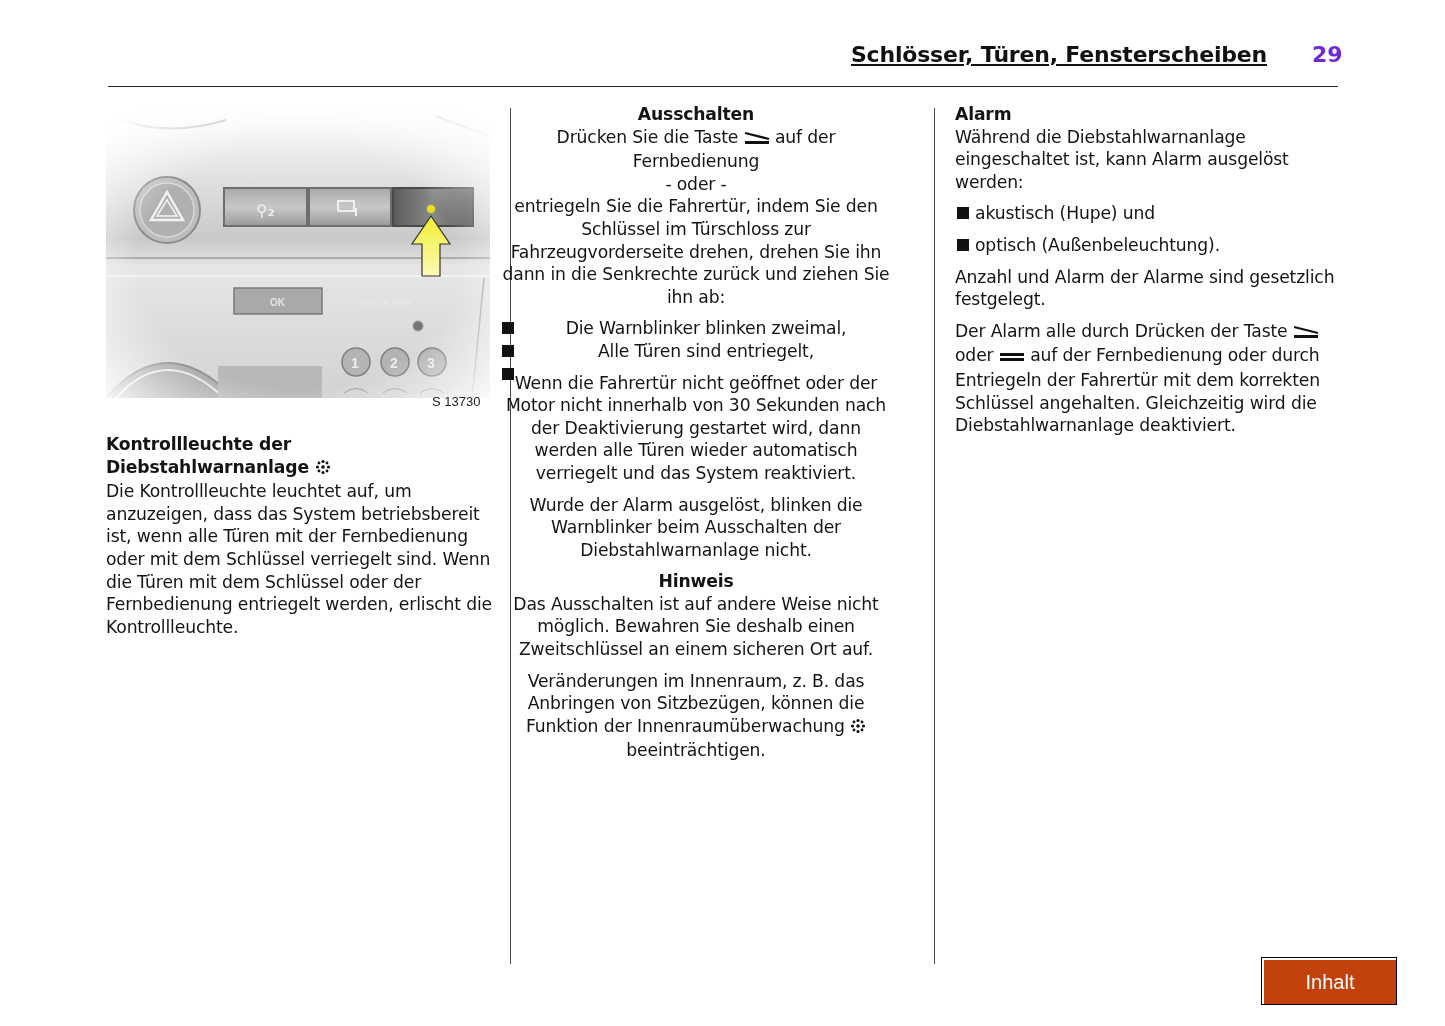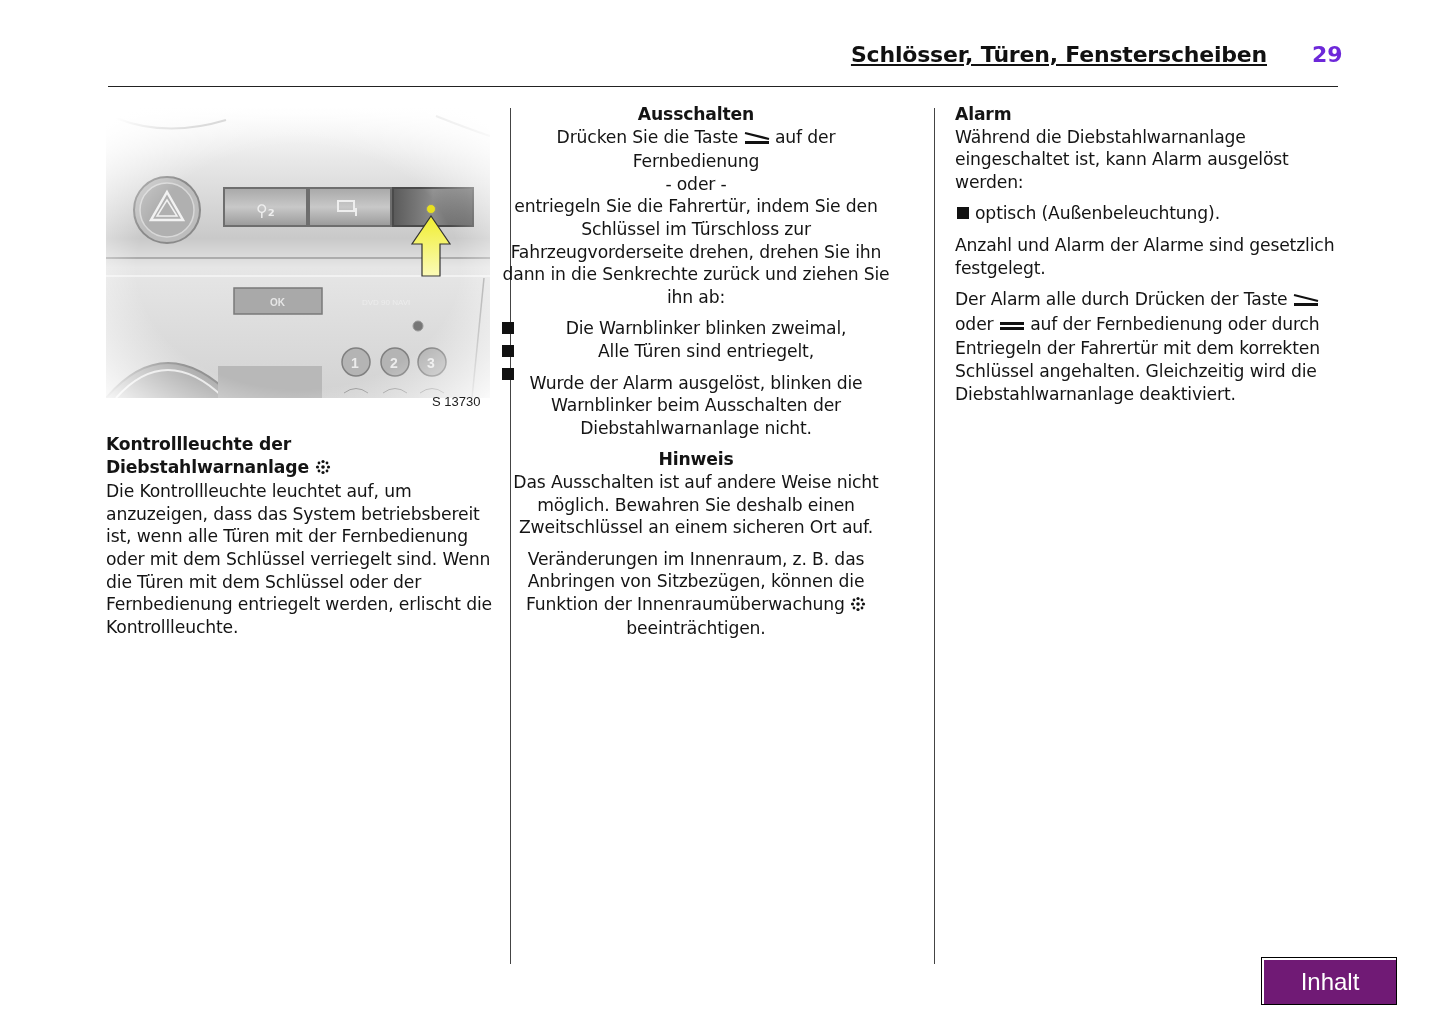--- a/index.html
+++ b/index.html
@@ -34,24 +34,24 @@
   .sym { display:inline-block; vertical-align:-2px; }
   .photo {
     position:absolute; left:106px; top:108px; width:384px; height:290px; overflow:hidden;
   }
   .photo-code {
     position:absolute; left:432px; top:394px; font-family:"Liberation Sans", sans-serif;
     font-size:13px; color:#222;
   }
   .inhalt-button {
     position:absolute; left:1262px; top:958px; width:134px; height:46px;
-    background:#701a75; color:#fff; box-sizing:border-box;
+    background:#c2410c; color:#fff; box-sizing:border-box;
     border-top:2px solid #fff; border-left:2px solid #fff;
     outline:1.5px solid #000;
-    font-family:"Liberation Sans", sans-serif; font-size:24px;
+    font-family:"Liberation Sans", sans-serif; font-size:20px;
     display:flex; align-items:center; justify-content:center; cursor:pointer;
   }
 </style>
 </head>
 <body>
 
 <div class="header-title">Schlösser, Türen, Fensterscheiben</div>
 <div class="page-number">29</div>
 <div class="header-rule"></div>
 
@@ -181,20 +181,21 @@
     </span>
     <span>auf der Fernbedienung</span>
   </div>
   <div>- oder -</div>
   <p>entriegeln Sie die Fahrertür, indem Sie den Schlüssel im Türschloss zur Fahrzeugvorderseite drehen, drehen Sie ihn dann in die Senkrechte zurück und ziehen Sie ihn ab:</p>
   <ul class="bullet-list">
     <li><span class="bullet-sq"></span><span>Die Warnblinker blinken zweimal,</span></li>
     <li><span class="bullet-sq"></span><span>Alle Türen sind entriegelt,</span></li>
     <li><span class="bullet-sq"></span></li>
   </ul>
+  <p>Wenn die Fahrertür nicht geöffnet oder der Motor nicht innerhalb von 30 Sekunden nach der Deaktivierung gestartet wird, dann werden alle Türen wieder automatisch verriegelt und das System reaktiviert.</p>
   <p>Wurde der Alarm ausgelöst, blinken die Warnblinker beim Ausschalten der Diebstahlwarnanlage nicht.</p>
   <div class="heading">Hinweis</div>
   <p>Das Ausschalten ist auf andere Weise nicht möglich. Bewahren Sie deshalb einen Zweitschlüssel an einem sicheren Ort auf.</p>
   <p>
     <span>Veränderungen im Innenraum, z. B. das Anbringen von Sitzbezügen, können die Funktion der Innenraumüberwachung</span>
     <span class="sym">
       <svg width="16" height="16" viewBox="0 0 16 16">
           <g fill="#111">
             <circle cx="8" cy="8" r="1.8"></circle>
             <circle cx="8" cy="2.5" r="1.6"></circle>
@@ -209,20 +210,21 @@
         </svg>
     </span>
     <span>beeinträchtigen.</span>
   </p>
 </div>
 
 <div class="col col3">
   <div class="heading">Alarm</div>
   <p>Während die Diebstahlwarnanlage eingeschaltet ist, kann Alarm ausgelöst werden:</p>
   <ul class="bullet-list spaced">
+    <li><span class="bullet-sq"></span><span>akustisch (Hupe) und</span></li>
     <li><span class="bullet-sq"></span><span>optisch (Außenbeleuchtung).</span></li>
   </ul>
   <p>Anzahl und Alarm der Alarme sind gesetzlich festgelegt.</p>
   <p>
     <span>Der Alarm alle durch Drücken der Taste</span>
     <span class="sym">
       <svg width="26" height="14" viewBox="0 0 26 14">
           <line x1="1" y1="2" x2="25" y2="8" stroke="#111" stroke-width="2.2"></line>
           <rect x="1" y="10" width="24" height="3" fill="#111"></rect>
         </svg>

